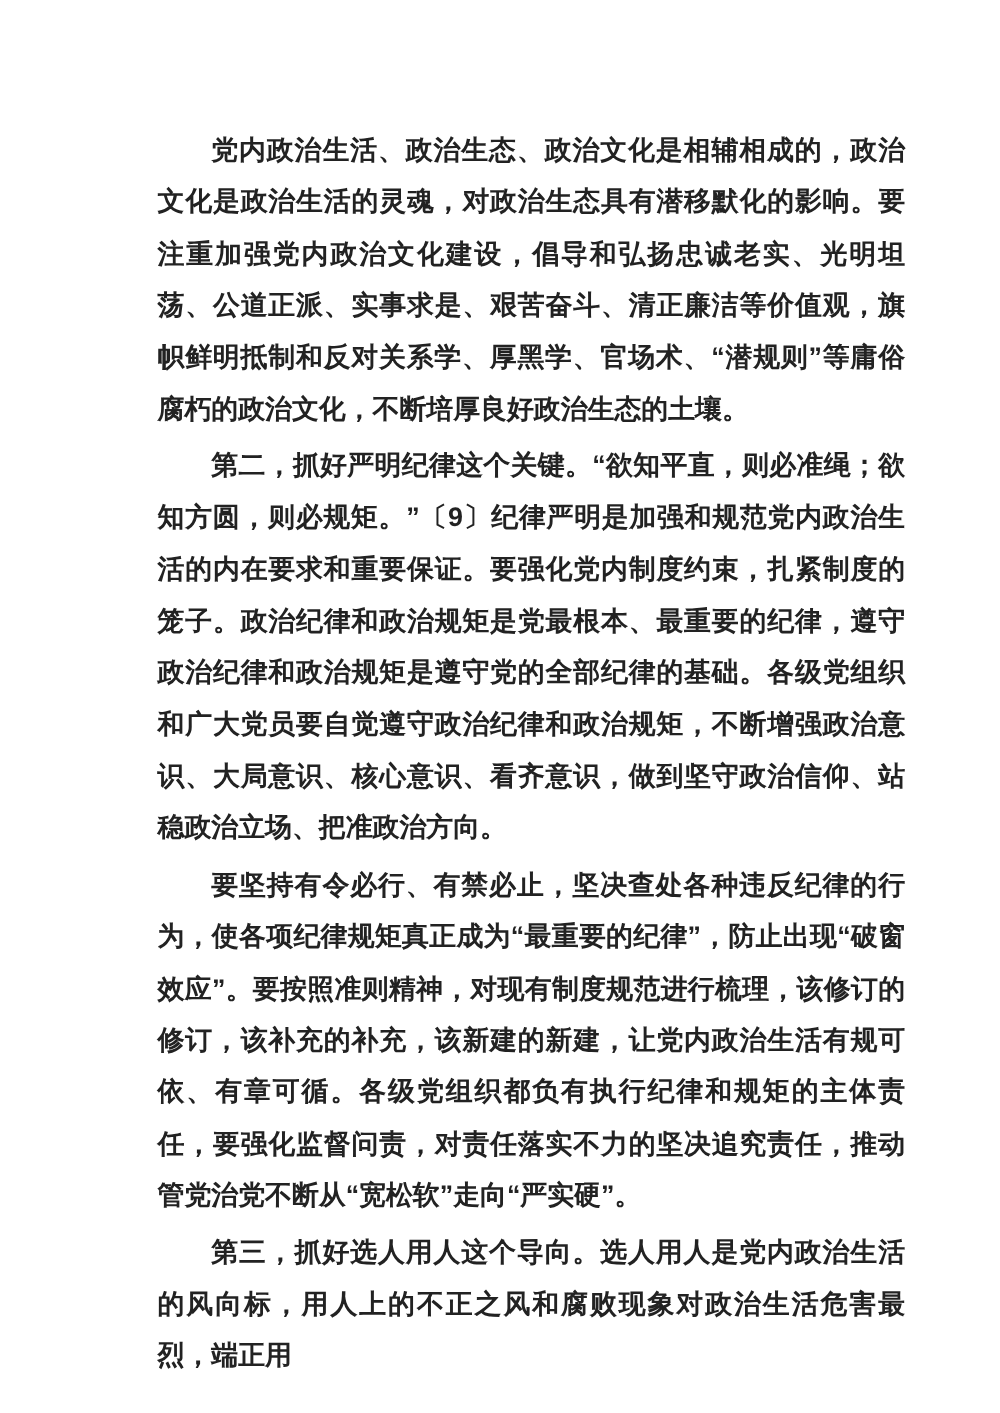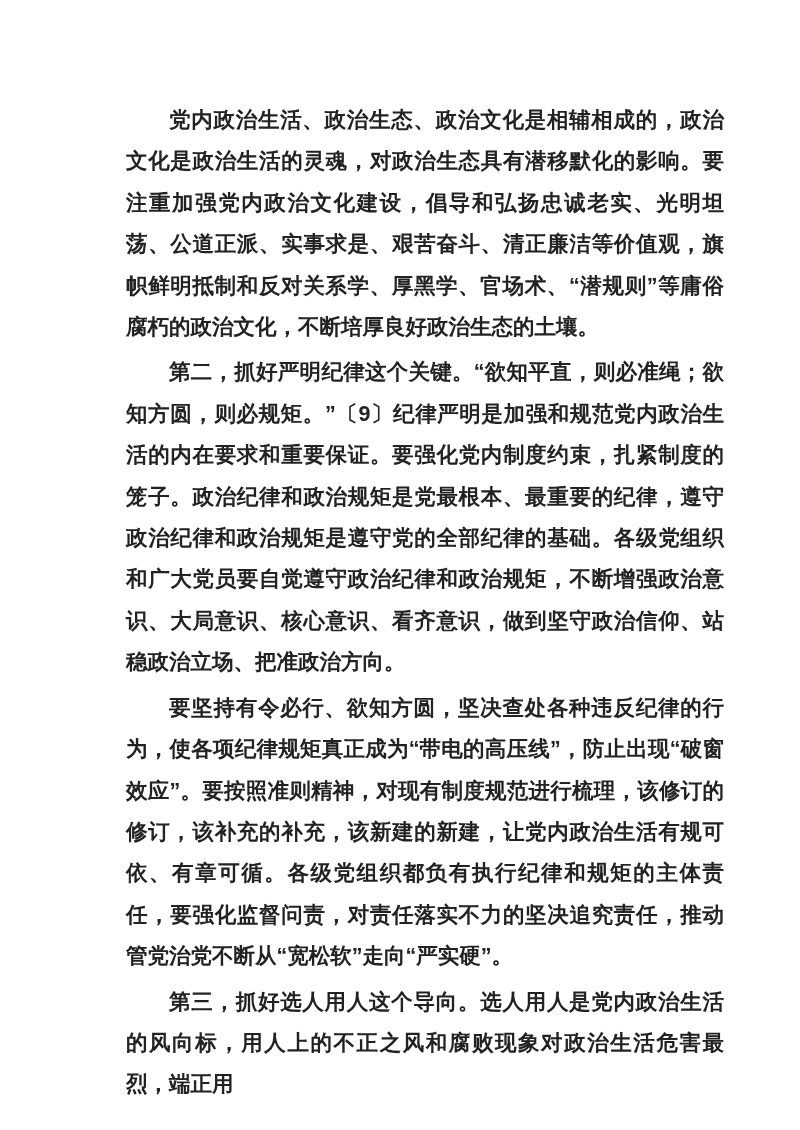--- a/index.html
+++ b/index.html
@@ -34,16 +34,16 @@
     word-break: break-all;
   }
 </style>
 </head>
 <body>
 
 <div class="page">
   <div class="doc-body">
     <p>党内政治生活、政治生态、政治文化是相辅相成的，政治文化是政治生活的灵魂，对政治生态具有潜移默化的影响。要注重加强党内政治文化建设，倡导和弘扬忠诚老实、光明坦荡、公道正派、实事求是、艰苦奋斗、清正廉洁等价值观，旗帜鲜明抵制和反对关系学、厚黑学、官场术、“潜规则”等庸俗腐朽的政治文化，不断培厚良好政治生态的土壤。</p>
     <p>第二，抓好严明纪律这个关键。“欲知平直，则必准绳；欲知方圆，则必规矩。”〔9〕纪律严明是加强和规范党内政治生活的内在要求和重要保证。要强化党内制度约束，扎紧制度的笼子。政治纪律和政治规矩是党最根本、最重要的纪律，遵守政治纪律和政治规矩是遵守党的全部纪律的基础。各级党组织和广大党员要自觉遵守政治纪律和政治规矩，不断增强政治意识、大局意识、核心意识、看齐意识，做到坚守政治信仰、站稳政治立场、把准政治方向。</p>
-    <p>要坚持有令必行、欲知方圆，坚决查处各种违反纪律的行为，使各项纪律规矩真正成为“带电的高压线”，防止出现“破窗效应”。要按照准则精神，对现有制度规范进行梳理，该修订的修订，该补充的补充，该新建的新建，让党内政治生活有规可依、有章可循。各级党组织都负有执行纪律和规矩的主体责任，要强化监督问责，对责任落实不力的坚决追究责任，推动管党治党不断从“宽松软”走向“严实硬”。</p>
+    <p>要坚持有令必行、有禁必止，坚决查处各种违反纪律的行为，使各项纪律规矩真正成为“最重要的纪律”，防止出现“破窗效应”。要按照准则精神，对现有制度规范进行梳理，该修订的修订，该补充的补充，该新建的新建，让党内政治生活有规可依、有章可循。各级党组织都负有执行纪律和规矩的主体责任，要强化监督问责，对责任落实不力的坚决追究责任，推动管党治党不断从“宽松软”走向“严实硬”。</p>
     <p>第三，抓好选人用人这个导向。选人用人是党内政治生活的风向标，用人上的不正之风和腐败现象对政治生活危害最烈，端正用</p>
   </div>
 </div>
 
 </body></html>

